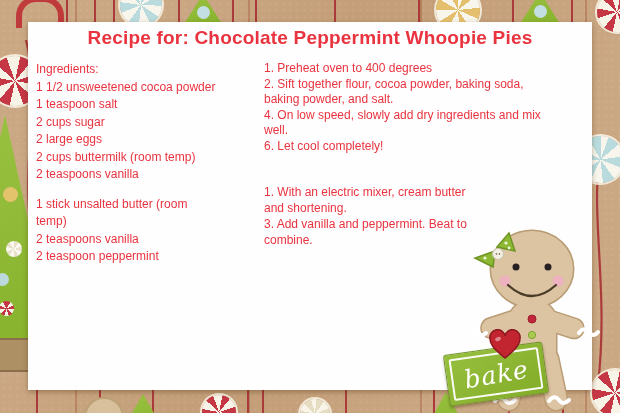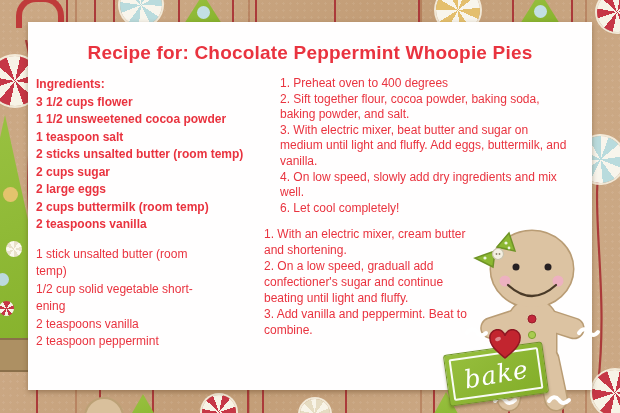--- a/index.html
+++ b/index.html
@@ -27,28 +27,28 @@
   .candy.cream{background:repeating-conic-gradient(from 5deg,#e6dcc2 0 30deg,#f8f4e8 30deg 62deg);}
   
   .tree{position:absolute;clip-path:polygon(50% 0,100% 100%,0 100%);
         background:linear-gradient(160deg,#9ac242,#86b22c);}
   .tree .orn{position:absolute;border-radius:50%;}
   .trunk{position:absolute;background:#ad9063;border:2px solid #8a6f4a;border-radius:3px;}
   .ball{position:absolute;border-radius:50%;background:#d9c09c;border:2px solid #bca176;}
   
   .card{position:absolute;left:28px;top:22px;width:564px;height:368px;background:#fffefe;
         box-shadow:0 2px 5px rgba(80,50,20,.38);z-index:2;color:#e9333f;}
-  .title{margin-top:20px;text-align:center;font-size:19px;font-weight:700;letter-spacing:.2px;}
+  .title{margin-top:5px;text-align:center;font-size:19px;font-weight:700;letter-spacing:.2px;}
   .cols{display:flex;margin:12px 0 0 8px;}
   .col-left{width:228px;flex:none;font-size:12px;line-height:17.5px;}
   .col-right{flex:none;font-size:12px;line-height:15.6px;}
-  .ingredients{width:228px;font-weight:bold;}
+  .ingredients{width:228px;}
   .filling{width:176px;margin-top:12px;}
-  .cake-steps{width:290px;margin-left:16px;}
-  .filling-steps{width:206px;margin-top:10px;line-height:16px;}
+  .cake-steps{width:290px;}
+  .filling-steps{width:206px;margin-top:29px;line-height:16px;}
   .line{white-space:normal;}
   
   .gb{position:absolute;left:451px;top:223px;z-index:3;}
   
   .bake-sign{position:absolute;left:446px;top:348px;width:98px;height:50px;z-index:4;
              background:linear-gradient(150deg,#97bf3e,#82ad28);border:1px solid #6f9426;border-radius:3px;
              transform:rotate(-8deg);box-shadow:0 2px 3px rgba(60,40,10,.35);
              display:flex;align-items:center;justify-content:center;}
   .bake-sign .frame{position:absolute;inset:4px;border:2px solid rgba(255,255,255,.95);border-radius:2px;}
   .bake-sign .word{font-family:"DejaVu Serif",serif;font-style:italic;font-size:25px;color:#fff;
@@ -123,50 +123,45 @@
   <div class="candy cream" style="left:300px;top:399px;width:30px;height:30px"></div>
   <div class="tree" style="left:424px;top:392px;width:44px;height:40px"></div>
 
   <div class="card">
     <div class="title">Recipe for: Chocolate Peppermint Whoopie Pies</div>
     <div class="cols">
       <div class="col-left">
         <div class="ingredients">
           <div class="line">Ingredients:</div>
           <div>
-              <div class="line">3 1/2 cups flower</div>
               <div class="line">1 1/2 unsweetened cocoa powder</div>
               <div class="line">1 teaspoon salt</div>
-              <div class="line">2 sticks unsalted butter (room temp)</div>
               <div class="line">2 cups sugar</div>
               <div class="line">2 large eggs</div>
               <div class="line">2 cups buttermilk (room temp)</div>
               <div class="line">2 teaspoons vanilla</div>
             </div>
         </div>
         <div class="filling">
           <div>
               <div class="line">1 stick unsalted butter (room temp)</div>
-              <div class="line">1/2 cup solid vegetable short-ening</div>
               <div class="line">2 teaspoons vanilla</div>
               <div class="line">2 teaspoon peppermint</div>
             </div>
         </div>
       </div>
       <div class="col-right">
         <div class="cake-steps">
             <div class="line">1. Preheat oven to 400 degrees</div>
             <div class="line">2. Sift together flour, cocoa powder, baking soda, baking powder, and salt.</div>
-            <div class="line">3. With electric mixer, beat butter and sugar on medium until light and fluffy. Add eggs, buttermilk, and vanilla.</div>
             <div class="line">4. On low speed, slowly add dry ingredients and mix well.</div>
             <div class="line">6. Let cool completely!</div>
           </div>
         <div class="filling-steps">
             <div class="line">1. With an electric mixer, cream butter and shortening.</div>
-            <div class="line">2. On a low speed, graduall add confectioner's sugar and continue beating until light and fluffy.</div>
             <div class="line">3. Add vanilla and peppermint. Beat to combine.</div>
           </div>
       </div>
     </div>
   </div>
 
   <svg class="gb" width="163" height="190" viewBox="0 0 163 190">
     <defs>
       <g id="gbody">
         <rect x="30" y="92" width="44" height="19" rx="9.5" transform="rotate(-18 51 101)"></rect>

